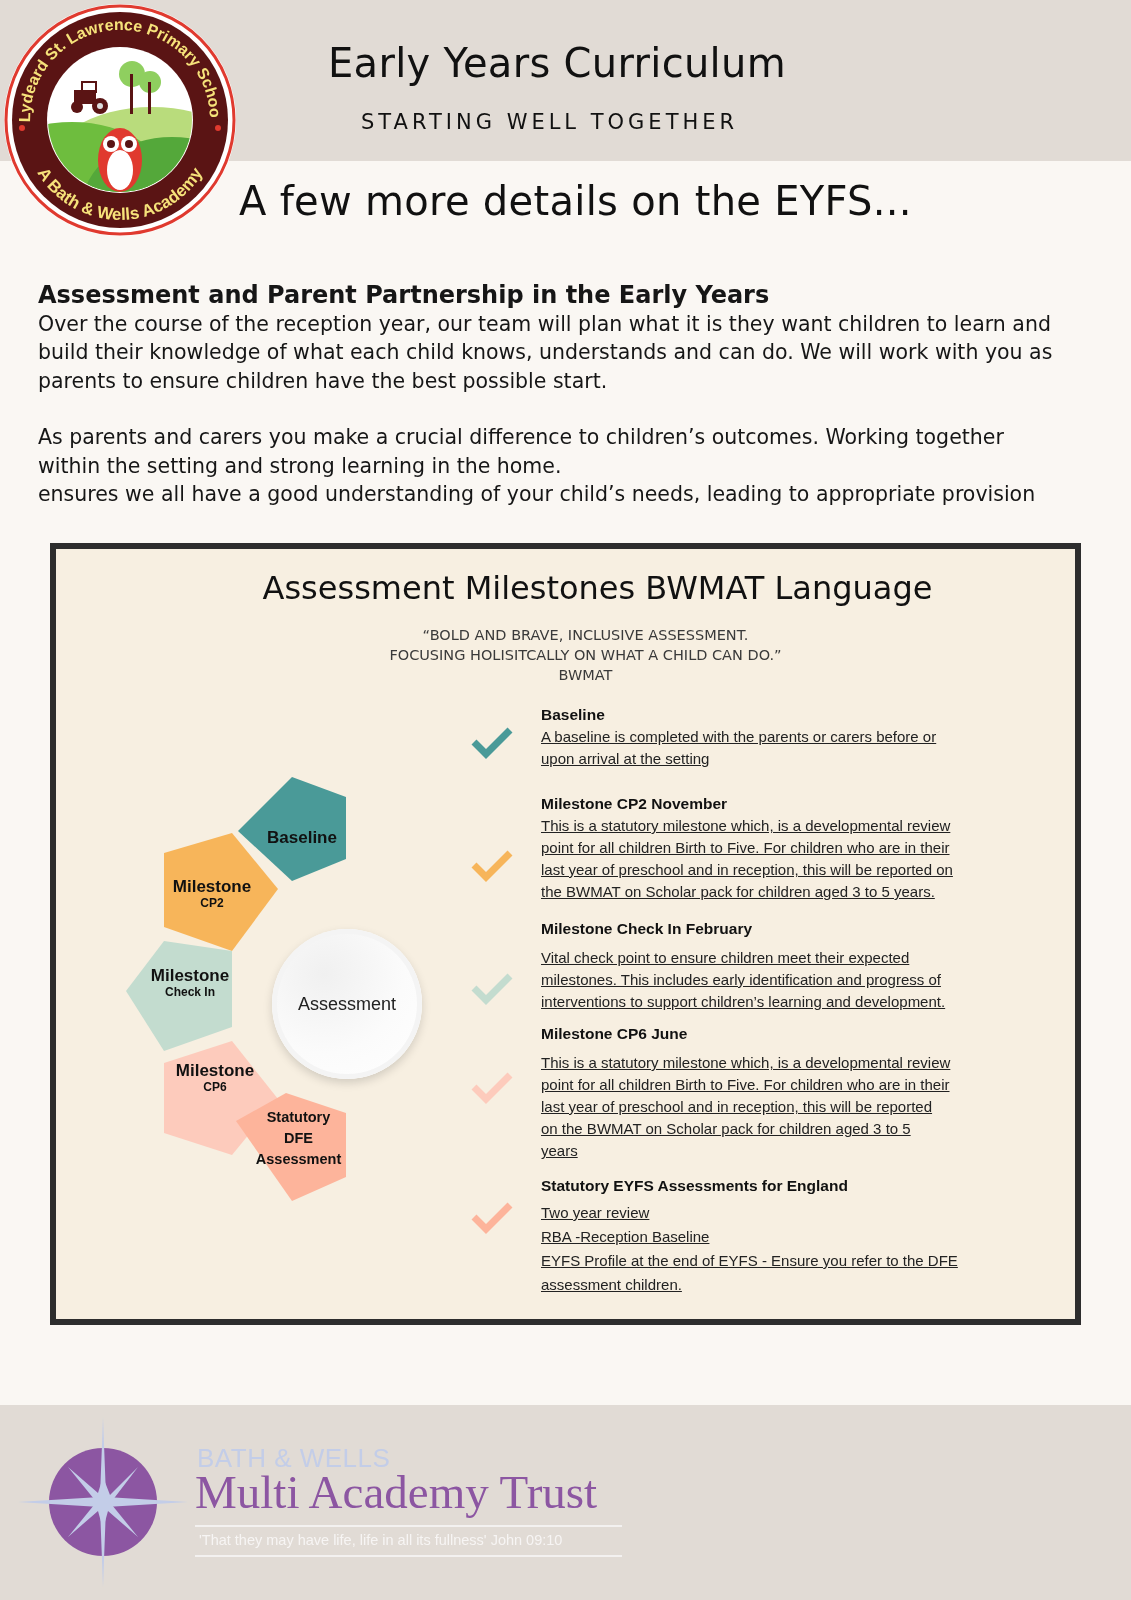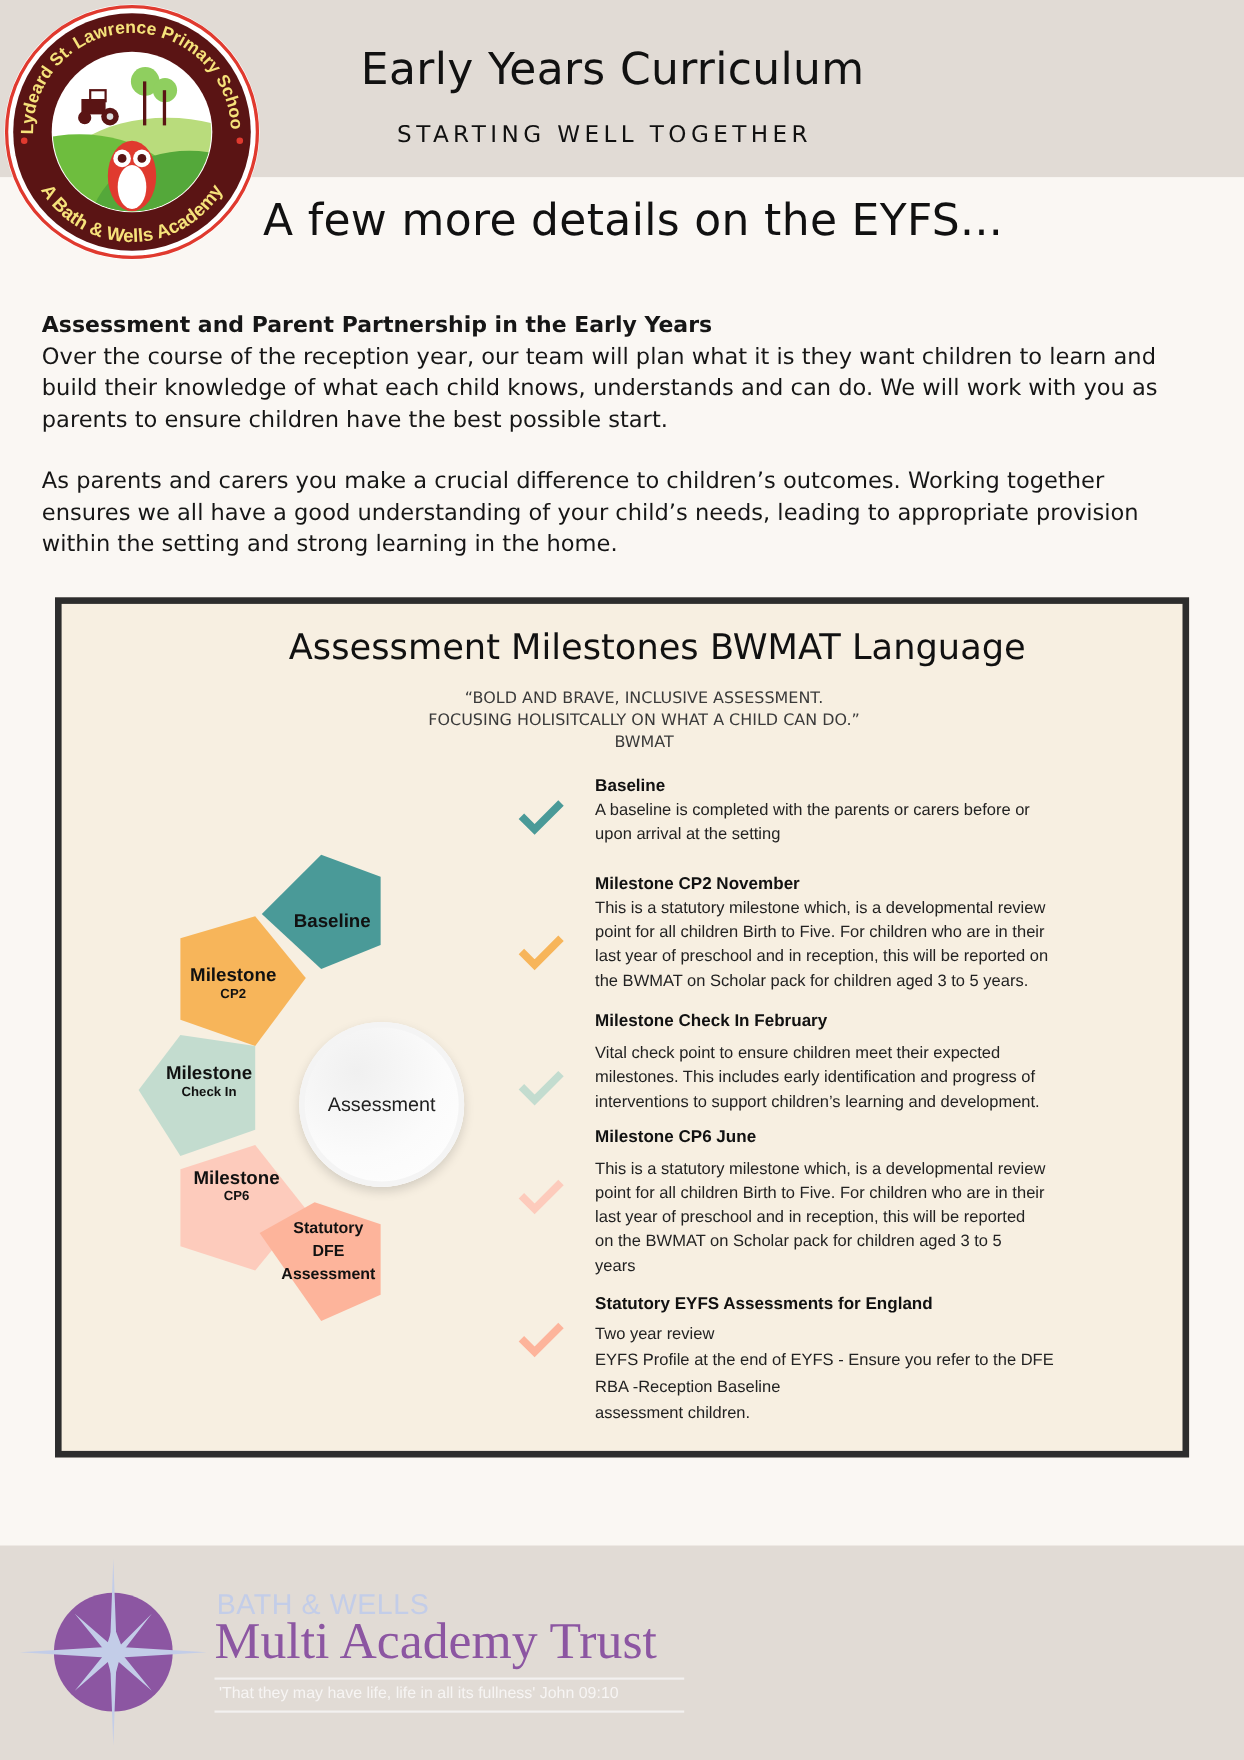--- a/index.html
+++ b/index.html
@@ -3,41 +3,41 @@
 <meta charset="utf-8">
 <style>
   html, body { margin:0; padding:0; }
   body { width:1131px; height:1600px; position:relative; background:#faf7f3; font-family:"DejaVu Sans", sans-serif; overflow:hidden; color:#111; }
   .header-band { position:absolute; left:0; top:0; width:1131px; height:161px; background:#e1dbd5; }
   .logo { position:absolute; left:2px; top:2px; width:236px; height:236px; }
   .title-wrap { position:absolute; left:328px; top:40px; font-size:40px; color:#111; letter-spacing:0.3px; }
   .subtitle { position:absolute; left:361px; top:110px; font-size:21px; letter-spacing:4px; color:#111; }
   .section-heading { position:absolute; left:239px; top:178px; font-size:40px; color:#111; letter-spacing:0.3px; }
   .intro { position:absolute; left:38px; top:281px; width:1080px; font-size:20.5px; line-height:28.5px; color:#161616; }
-  .intro .bold { font-weight:bold; font-size:20px; }
+  .intro .bold { font-weight:bold; font-size:24px; }
   .intro p { margin:0; }
   .intro .gap { height:28px; }
 
   .box { position:absolute; left:50px; top:543px; width:1031px; height:782px; box-sizing:border-box; border:6px solid #2d2d2d; background:#f7efe1; }
   .box-title { position:absolute; left:0; width:100%; top:20px; text-align:center; font-size:32px; color:#111; padding-left:64px; box-sizing:border-box; }
   .quote { position:absolute; left:0; width:100%; top:76px; text-align:center; font-size:14.5px; line-height:20px; color:#3a3a3a; padding-left:40px; box-sizing:border-box; }
 
   .diagram { position:absolute; left:0; top:0; }
   .hex-label { position:absolute; text-align:center; font-family:"Liberation Sans", sans-serif; font-weight:bold; color:#111; line-height:1.15; }
   .hex-label .big { font-size:17px; display:block; }
   .hex-label .small { font-size:12px; display:block; }
   .center-circle { position:absolute; left:216px; top:380px; width:150px; height:150px; border-radius:50%; background:radial-gradient(circle at 35% 30%, #f0f0f0 0%, #fbfbfb 55%, #ffffff 100%); box-shadow:0 4px 10px rgba(0,0,0,0.15), inset 0 0 0 5px #f4f4f4; display:flex; align-items:center; justify-content:center; }
   .center-circle span { font-family:"Liberation Sans", sans-serif; font-size:18px; color:#222; }
 
   .milestones { position:absolute; left:414px; top:157px; width:560px; }
   .ms { position:absolute; left:0; width:560px; }
   .ms .check { position:absolute; left:0; width:44px; height:36px; }
   .ms .ms-title { position:absolute; left:71px; top:0; font-family:"Liberation Sans", sans-serif; font-weight:bold; font-size:15.5px; color:#111; white-space:nowrap; }
   .ms .ms-body { position:absolute; left:71px; font-family:"Liberation Sans", sans-serif; font-size:15px; line-height:22px; color:#222; width:470px; }
-  .ms .ms-body div { white-space:nowrap; }
+  .ms .ms-body div { white-space:nowrap;text-decoration:underline; }
 
   .footer { position:absolute; left:0; top:1405px; width:1131px; height:240px; background:#e1dbd5; }
   .trust-logo { position:absolute; left:18px; top:12px; width:170px; height:170px; }
   .trust-small { position:absolute; left:197px; top:38px; font-family:"Liberation Sans", sans-serif; font-size:26px; color:#c3cde8; letter-spacing:0.5px; }
   .trust-name { position:absolute; left:195px; top:60px; font-family:"Liberation Serif", serif; font-size:47px; color:#8c56a2; white-space:nowrap; }
   .trust-line { position:absolute; left:195px; width:427px; height:2px; background:#f3f1f0; }
   .trust-motto { position:absolute; left:199px; top:127px; font-family:"Liberation Sans", sans-serif; font-size:14.5px; color:#f7f5f4; white-space:nowrap; }
 </style>
 </head>
 <body>
@@ -90,22 +90,22 @@
 <div class="subtitle">STARTING WELL TOGETHER</div>
 <div class="section-heading">A few more details on the EYFS...</div>
 
 <div class="intro">
   <p class="bold">Assessment and Parent Partnership in the Early Years</p>
   <p>Over the course of the reception year, our team will plan what it is they want children to learn and</p>
   <p>build their knowledge of what each child knows, understands and can do. We will work with you as</p>
   <p>parents to ensure children have the best possible start.</p>
   <div class="gap"></div>
   <p>As parents and carers you make a crucial difference to children’s outcomes. Working together</p>
+  <p>within the setting and strong learning in the home.</p>
   <p>ensures we all have a good understanding of your child’s needs, leading to appropriate provision</p>
-  <p>within the setting and strong learning in the home.</p>
 </div>
 
 <div class="box">
   <div class="box-title">Assessment Milestones BWMAT Language</div>
   <div class="quote">
     <div>“BOLD AND BRAVE, INCLUSIVE ASSESSMENT.</div>
     <div>FOCUSING HOLISITCALLY ON WHAT A CHILD CAN DO.”</div>
     <div>BWMAT</div>
   </div>
 
@@ -193,22 +193,22 @@
       </div>
     </div>
 
     <div class="ms" style="top:471px;">
       <svg class="check" style="top:22px;" viewBox="0 0 44 36">
           <polyline points="4,18 16,30 40,6" fill="none" stroke="#fdb49b" stroke-width="7"></polyline>
         </svg>
       <div class="ms-title">Statutory EYFS Assessments for England</div>
       <div class="ms-body" style="top:24px; line-height:24px;">
         <div>Two year review</div>
+        <div>RBA -Reception Baseline</div>
         <div>EYFS Profile at the end of EYFS - Ensure you refer to the DFE</div>
-        <div>RBA -Reception Baseline</div>
         <div>assessment children.</div>
       </div>
     </div>
   </div>
 </div>
 
 <div class="footer">
   <svg class="trust-logo" viewBox="0 0 170 170">
     <ellipse cx="85" cy="85" rx="54" ry="54" fill="#8c56a2"></ellipse>
     <polygon points="85,0 88,80 170,85 88,90 85,170 82,90 0,85 82,80" fill="#c3cde8"></polygon>

